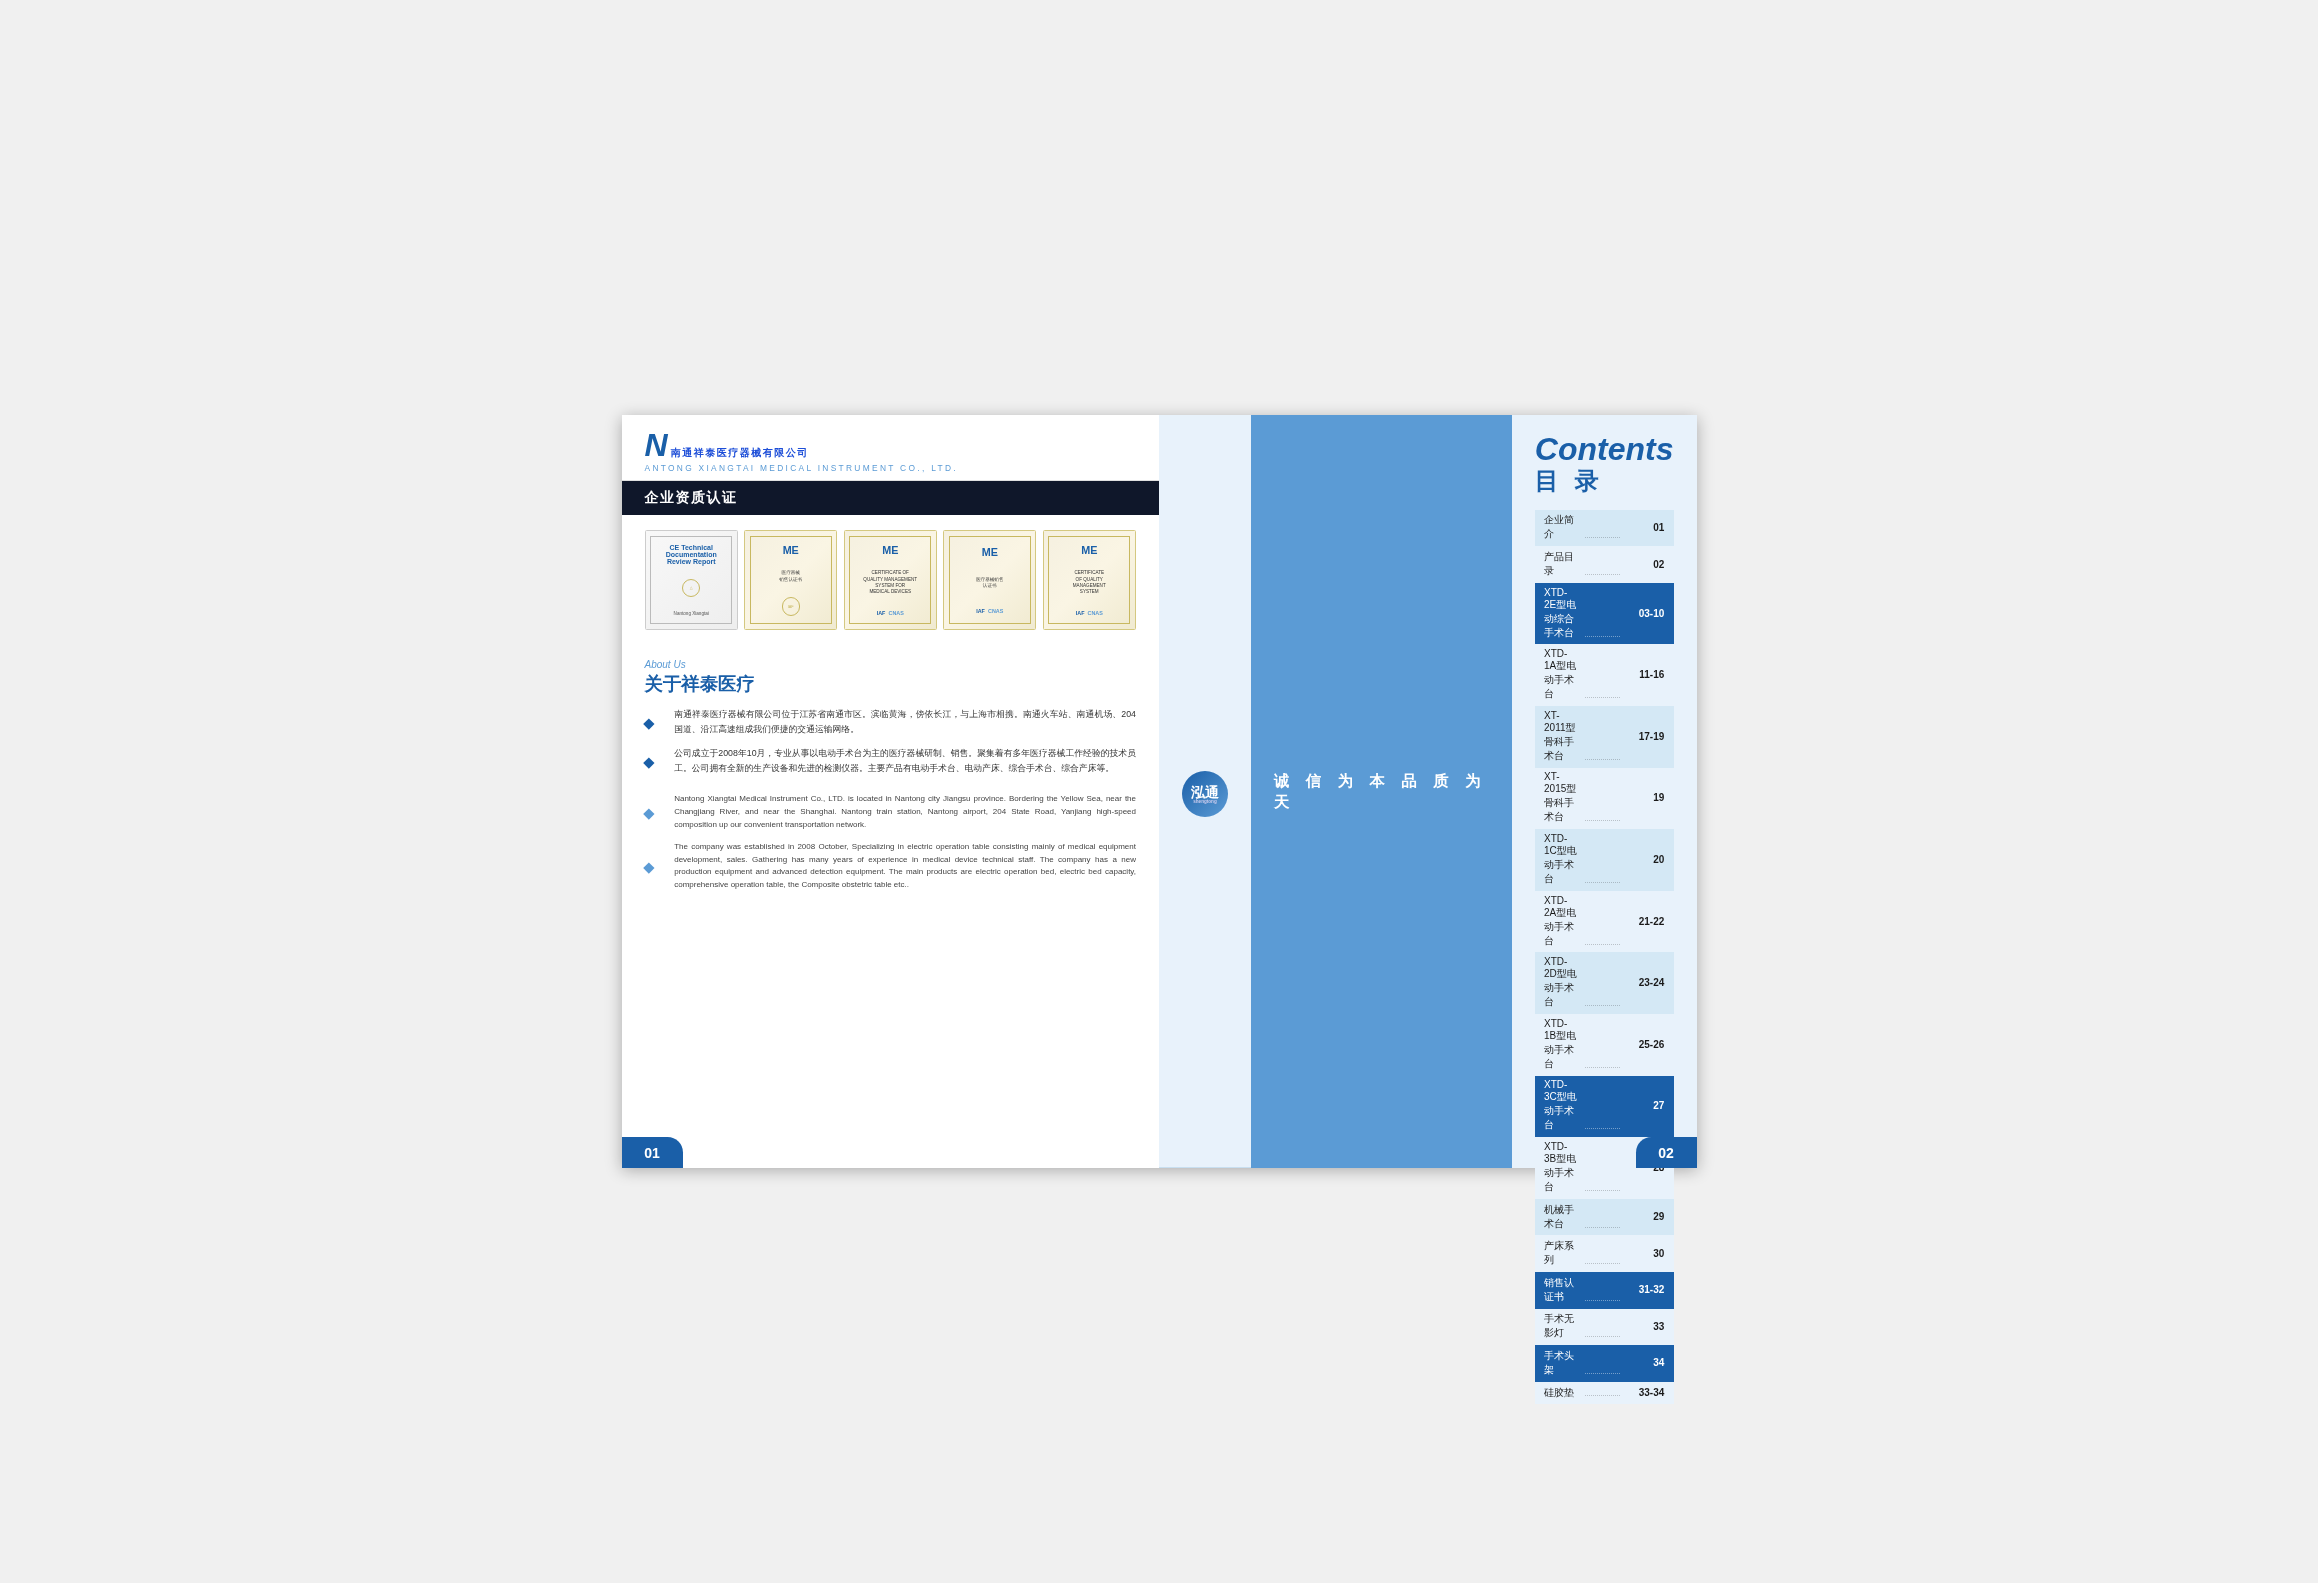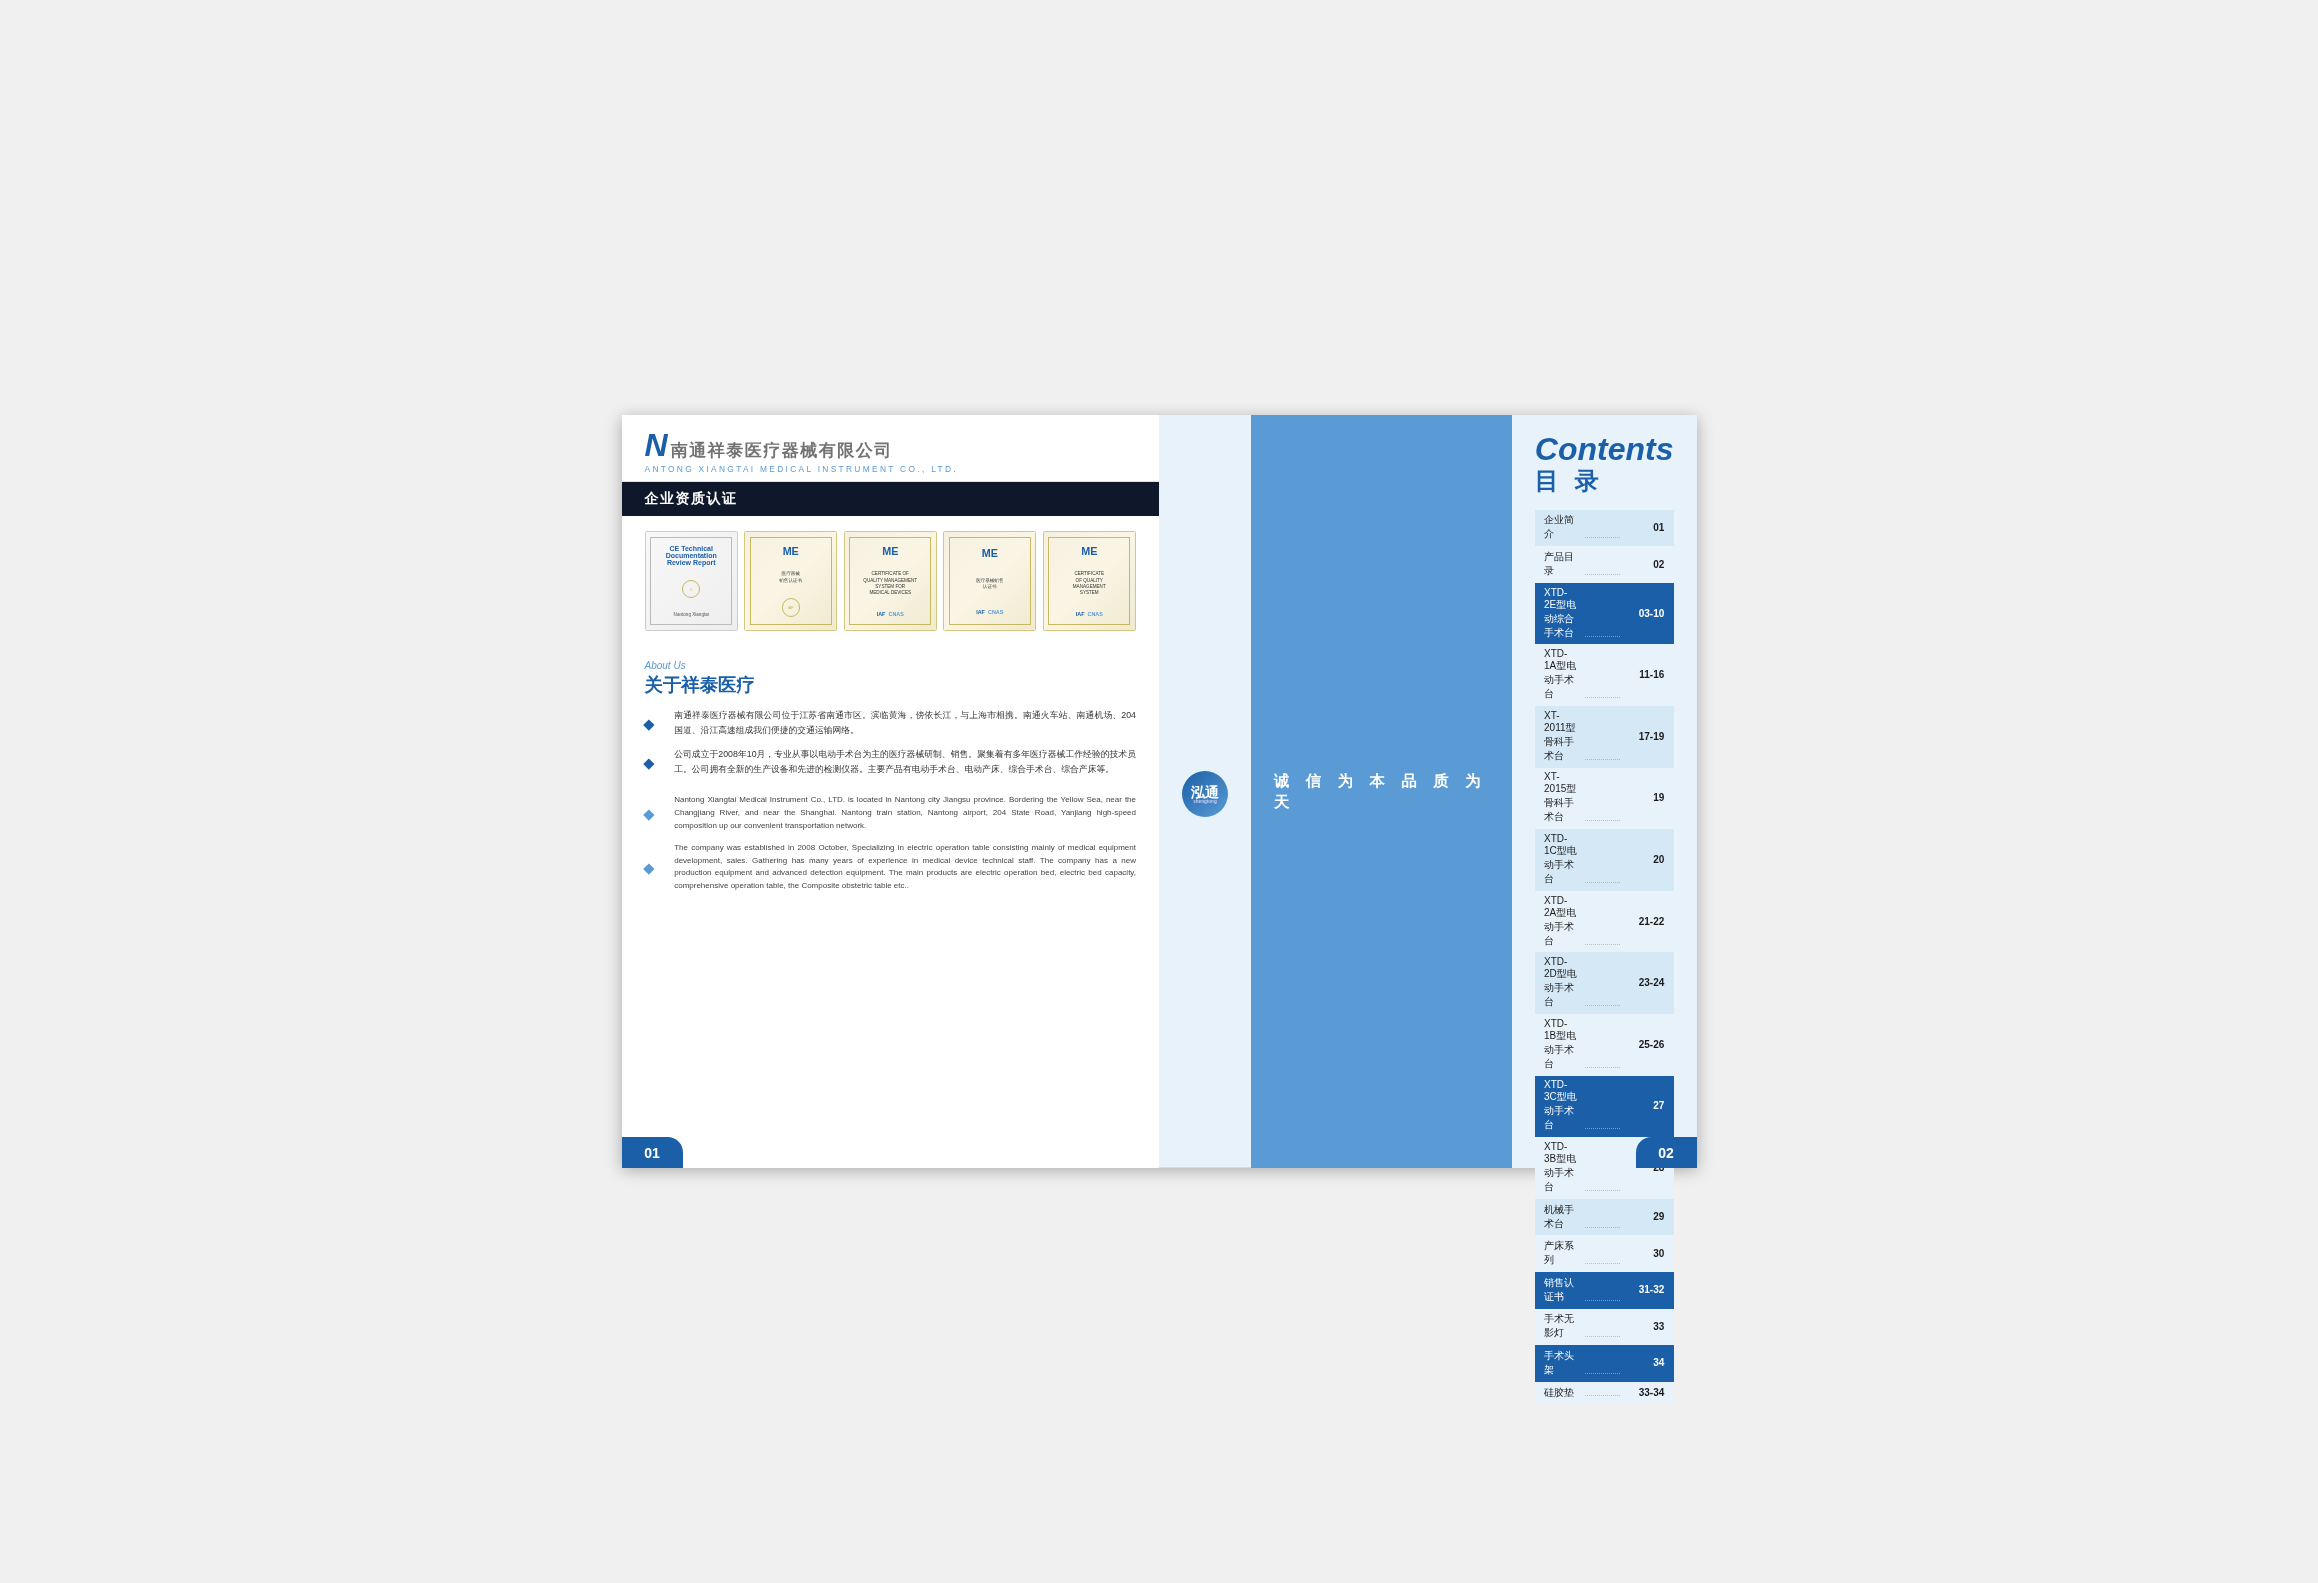--- a/index.html
+++ b/index.html
@@ -40,22 +40,22 @@
       gap: 3.1px;
     }
     .big-n {
       font-size: 32px;
       font-weight: bold;
       color: #1a5fa8;
       line-height: 1;
       font-style: italic;
     }
     .cn-text {
-      font-size: 17px;
-      color: #737373;
+      font-size: 10px;
+      color: #1d4ed8;
       letter-spacing: 1.5px;
       font-weight: bold;
       text-align: center;
     }
     .en-text {
       font-size: 8.4px;
       color: #5b9bd5;
       letter-spacing: 2.3px;
       margin-top: 1.5px;
     }

